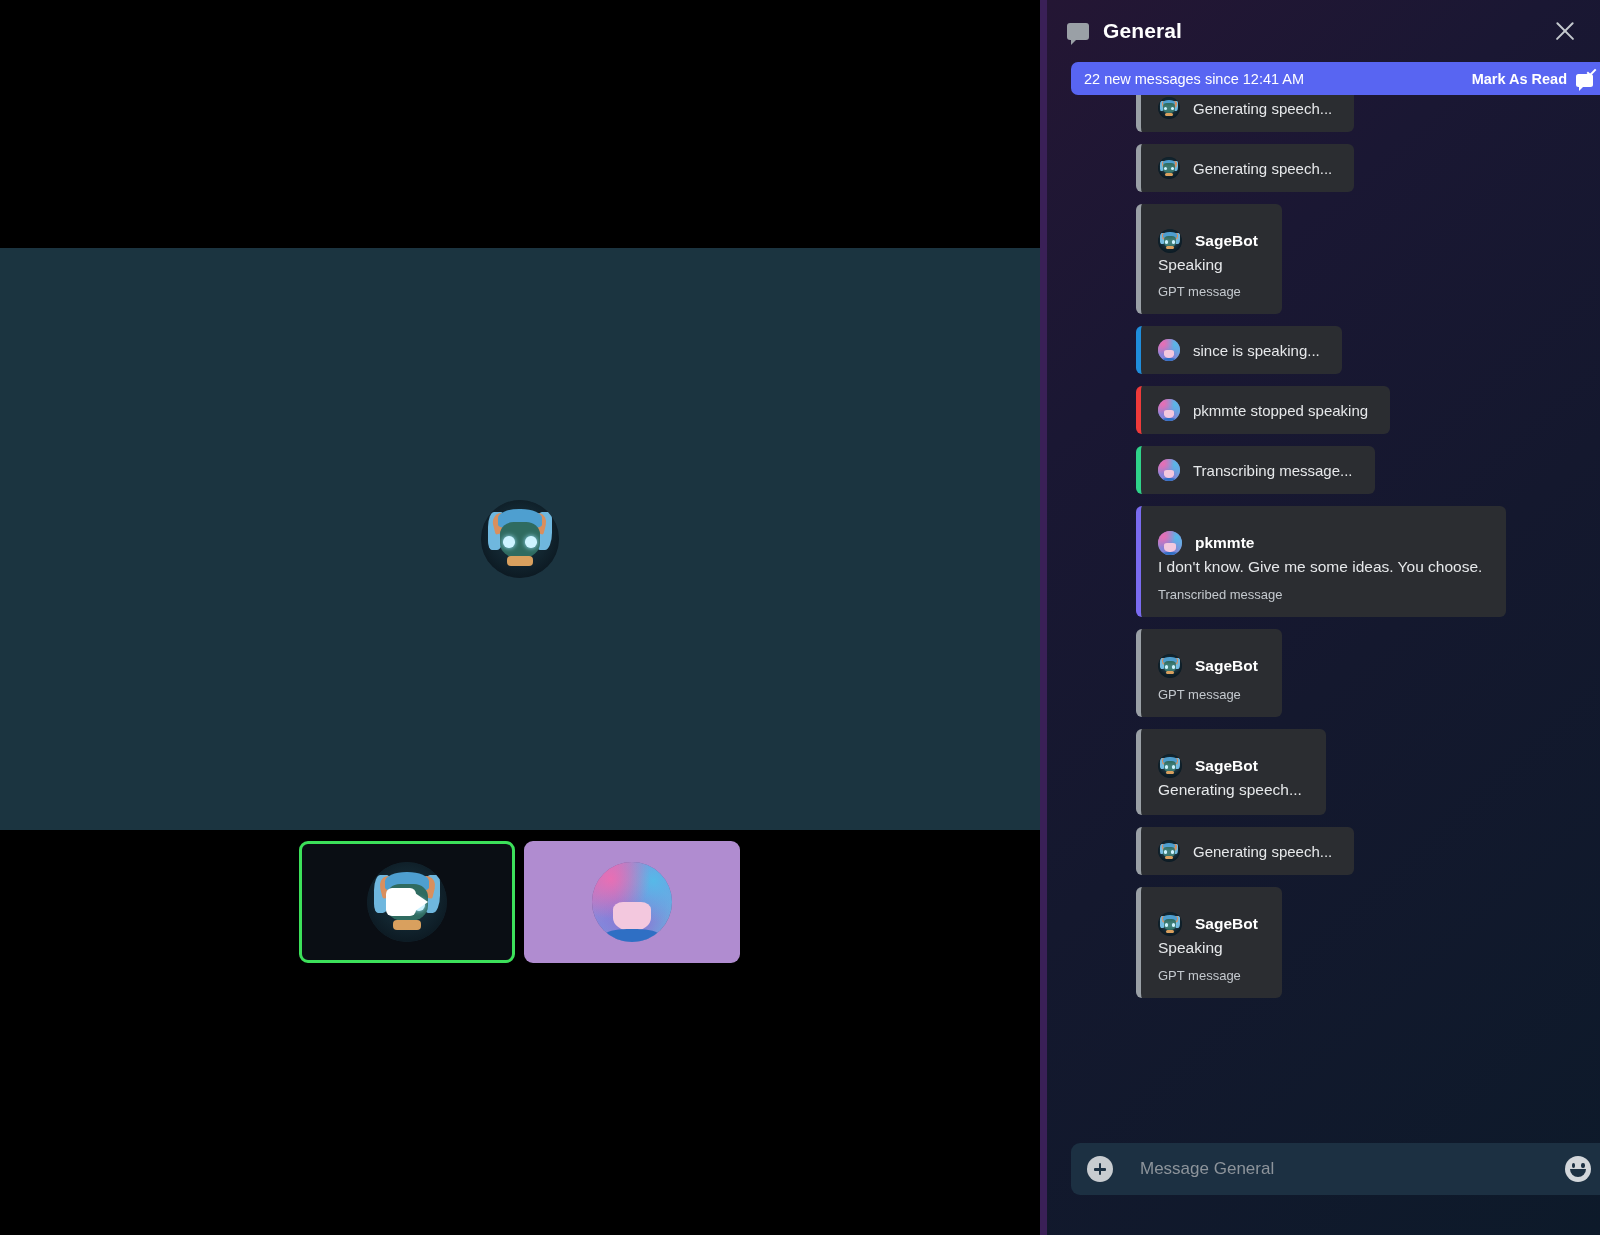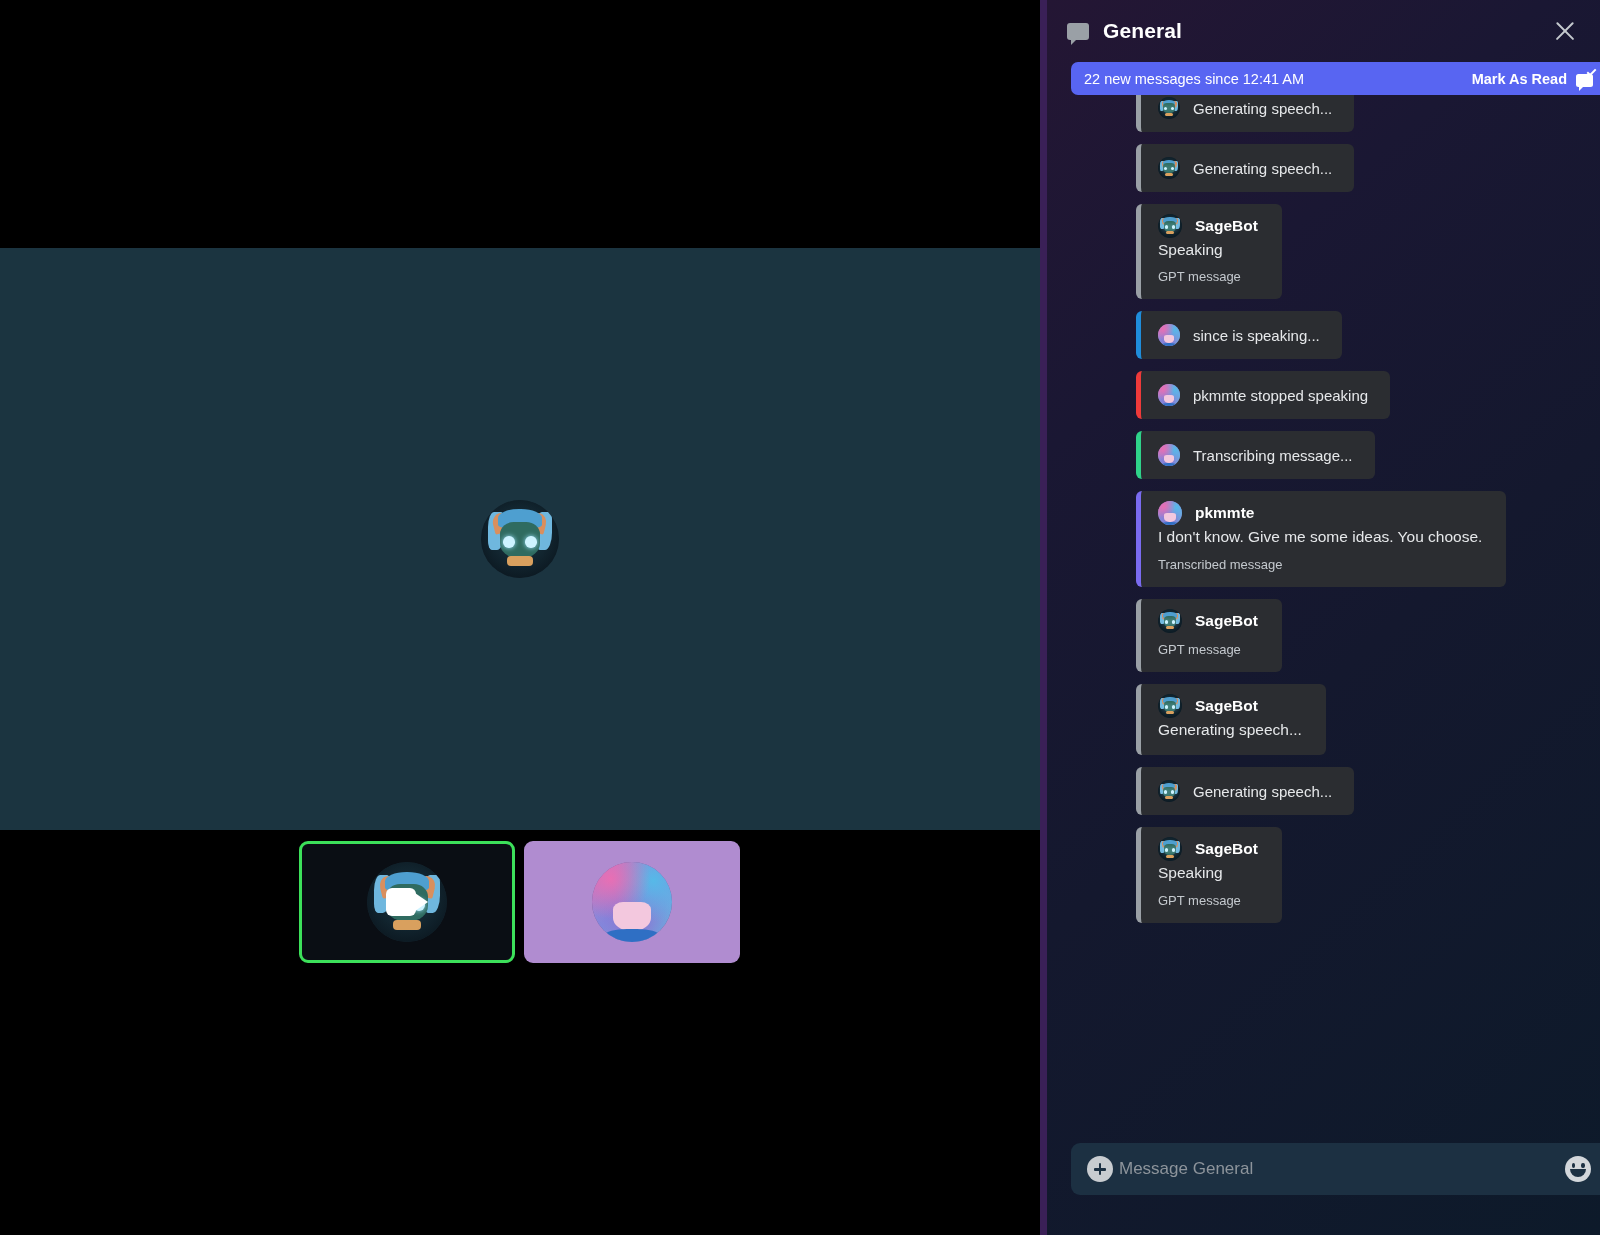--- a/index.html
+++ b/index.html
@@ -183,21 +183,21 @@
     position:absolute; left:0; top:84px; width:100%; height:1038px;
     padding:0 0 0 89px; overflow:hidden;
   }
   .msg {
     position:relative; display:inline-block;
     background:#2b2d31; border-radius:6px;
     border-left:5px solid #9aa0a6;
     margin-bottom:12px; vertical-align:top;
   }
   .msg.compact { padding:13px 22px 13px 17px; }
-  .msg.full    { padding:10px 24px 15px 17px; min-width:122px; }
+  .msg.full    { padding:25px 24px 15px 17px; min-width:122px; }
   .msg.accent-blue   { border-left-color:#1f8ddb; }
   .msg.accent-red    { border-left-color:#ef3a3a; }
   .msg.accent-green  { border-left-color:#2fd38a; }
   .msg.accent-purple { border-left-color:#7a6bf0; }
 
   .msg-row { display:flex; align-items:center; }
   .msg-avatar {
     width:22px; height:22px; border-radius:50%;
     overflow:hidden; flex:0 0 auto;
   }
@@ -242,21 +242,21 @@
   #attach-button {
     width:26px; height:26px; border-radius:50%; background:#c8ccd0;
     position:relative; flex:0 0 auto; cursor:pointer;
   }
   #attach-button::before,#attach-button::after{
     content:""; position:absolute; background:#1c3042; border-radius:1px;
   }
   #attach-button::before{ left:7px; top:12px; width:12px; height:2.6px; }
   #attach-button::after { left:11.7px; top:7px; width:2.6px; height:12px; }
   #message-input {
-    flex:1; margin-left:6px; background:transparent; border:none;
+    flex:1; margin-left:27px; background:transparent; border:none;
     color:#0ea5e9; font-size:17px; font-family:"Liberation Sans", sans-serif;
     outline:none;
   }
   #message-input::placeholder{ color:#8d949b; }
   #emoji-button {
     width:26px; height:26px; border-radius:50%; background:#d3d7db;
     position:relative; flex:0 0 auto; margin-left:14px; cursor:pointer;
   }
   #emoji-button .e-eye-l,#emoji-button .e-eye-r{
     position:absolute; top:7px; width:3.6px; height:4.6px;

